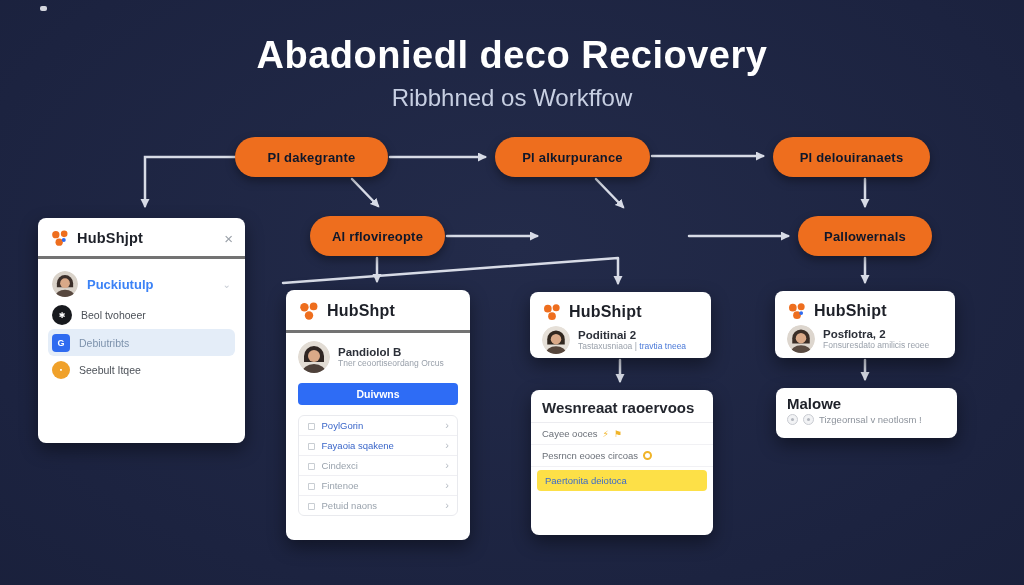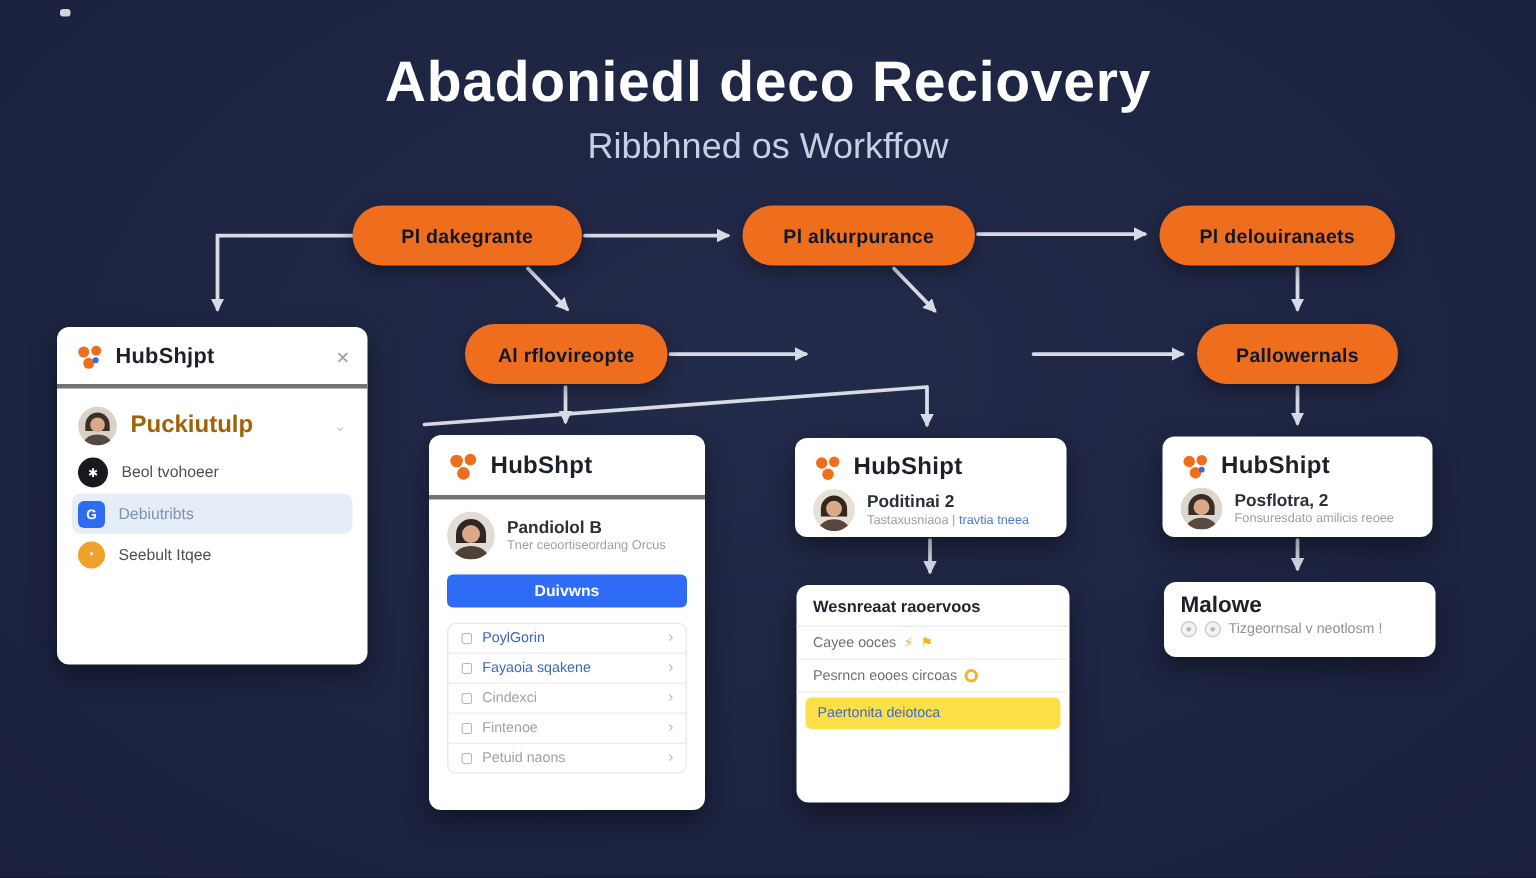--- a/index.html
+++ b/index.html
@@ -43,21 +43,21 @@
   .brand { font-size:14.5px; font-weight:700; color:#1d2028; letter-spacing:.2px; }
   .brand.lg { font-size:16px; }
   .close { margin-left:auto; color:#9aa0a8; font-size:15px; line-height:1; cursor:default; }
   .logo { flex:0 0 auto; display:block; }
 
   
   .c-rows { padding:8px 10px; }
   .c-row { display:flex; align-items:center; gap:9px; padding:4px 4px; min-height:27px; border-radius:6px; }
   .c-row.hl { background:#e4edf8; }
   .c-row .lbl { font-size:10.5px; color:#4c5158; }
-  .c-row .lbl.bold { font-size:16px; font-weight:700; color:#a16207; }
+  .c-row .lbl.bold { font-size:13px; font-weight:700; color:#3b82f6; }
   .c-row .lbl.muted { color:#7d92ac; }
   .c-caret { margin-left:auto; color:#c6cbd3; font-size:10px; }
   .ic-circle-black { width:20px; height:20px; border-radius:50%; background:#17191d; color:#fff;
                      display:flex; align-items:center; justify-content:center; font-size:8px; }
   .ic-square-blue { width:18px; height:18px; border-radius:4px; background:#2f6bf0; color:#fff;
                     display:flex; align-items:center; justify-content:center; font-size:9px; font-weight:700; }
   .ic-circle-orange { width:18px; height:18px; border-radius:50%; background:#f0a12a; color:#fff;
                       display:flex; align-items:center; justify-content:center; font-size:7px; }
 
   
@@ -73,21 +73,21 @@
   .menu-box { margin:0 12px; border:1px solid #e9eaee; border-radius:6px; overflow:hidden; }
   .menu-row { display:flex; align-items:center; gap:6px; padding:4px 8px; min-height:17px;
               border-top:1px solid #efeff3; }
   .menu-row:first-child { border-top:none; }
   .mi-icon { color:#9aa3ad; font-size:9px; }
   .mi-label { font-size:9.5px; color:#9aa3ad; white-space:nowrap; overflow:hidden; }
   .mi-label.blue { color:#3a66c9; }
   .mi-chevron { margin-left:auto; color:#b6bcc4; font-size:11px; line-height:1; }
 
   
-  .chk-title { padding:9px 11px 6px 11px; font-size:11px; font-weight:700; color:#23262e;
+  .chk-title { padding:9px 11px 6px 11px; font-size:15px; font-weight:700; color:#23262e;
                border-bottom:1px solid #ececf0; white-space:nowrap; }
   .chk-row { display:flex; align-items:center; gap:5px; padding:5px 11px; min-height:18px;
              border-bottom:1px solid #f1f1f4; font-size:9.5px; color:#6b7078; white-space:nowrap; }
   .chk-row.hl { background:#fde047; color:#3c6bc9; border-bottom:none; margin:3px 6px 0 6px;
                 border-radius:4px; padding:5px 8px; }
   .yellow { color:#f0b429; font-size:9px; }
   .ring { width:9px; height:9px; border:2px solid #f0b429; border-radius:50%; display:inline-block; }
 
   
   .note-title { padding:7px 11px 2px 11px; font-size:15px; font-weight:700; color:#1d2028; }

